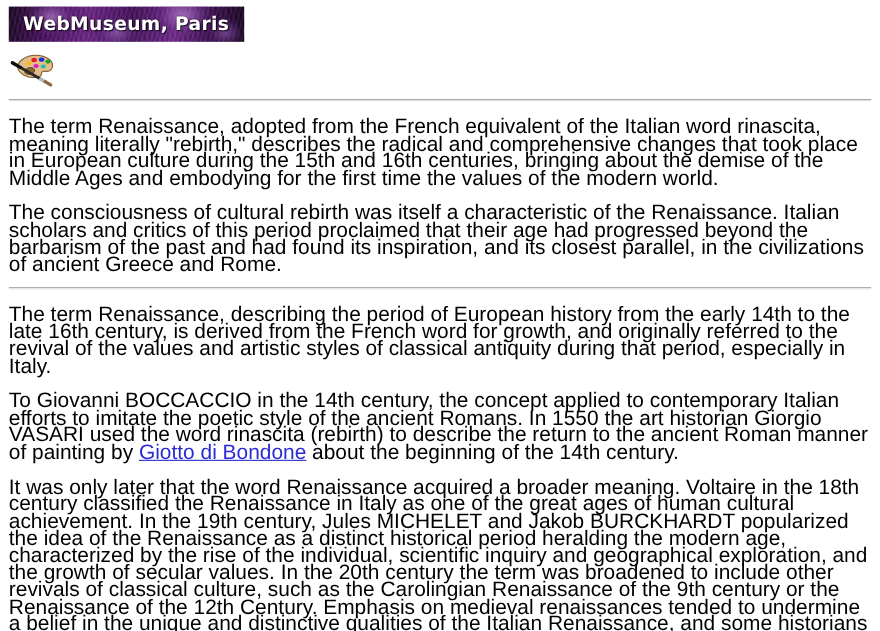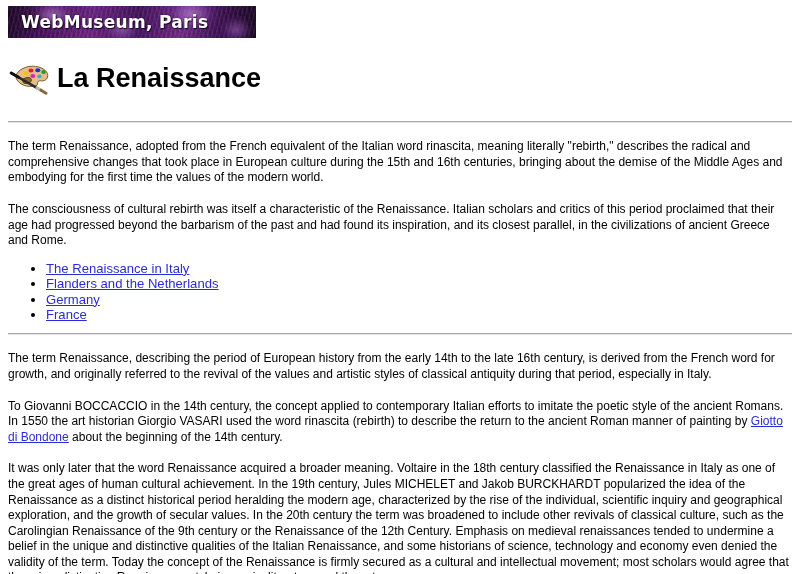--- a/index.html
+++ b/index.html
@@ -17,21 +17,21 @@
   }
   .page {
     padding: 6px 8px 0 8px;
     box-sizing: border-box;
     width: 800px;
   }
 
   
   .banner {
     position: relative;
-    width: 248px;
+    width: 214px;
     height: 32px;
     margin: 0 0 0 0;
     background:
       radial-gradient(ellipse 30px 22px at 18% 30%, rgba(165,110,190,0.85) 0%, rgba(120,55,145,0.25) 55%, rgba(60,20,80,0) 78%),
       radial-gradient(ellipse 26px 20px at 46% 72%, rgba(150,95,180,0.75) 0%, rgba(100,45,130,0.2) 60%, rgba(50,15,70,0) 80%),
       radial-gradient(ellipse 34px 24px at 74% 26%, rgba(175,120,200,0.8) 0%, rgba(115,55,145,0.22) 58%, rgba(55,18,75,0) 80%),
       radial-gradient(ellipse 22px 18px at 92% 74%, rgba(140,85,170,0.7) 0%, rgba(95,40,125,0.2) 60%, rgba(45,12,65,0) 82%),
       repeating-linear-gradient(104deg, rgba(255,255,255,0.055) 0px, rgba(255,255,255,0.055) 1px, rgba(0,0,0,0.07) 2px, rgba(0,0,0,0.07) 4px),
       repeating-linear-gradient(72deg, rgba(200,160,220,0.05) 0px, rgba(200,160,220,0.05) 1px, rgba(0,0,0,0.05) 3px, rgba(0,0,0,0.05) 5px),
       linear-gradient(98deg, #1d0826 0%, #4a1160 16%, #6d2688 34%, #45125c 52%, #722c8e 70%, #3b0f4f 86%, #170620 100%);
@@ -78,21 +78,21 @@
     border: 0;
     border-top: 1px solid #a8a8a8;
     border-bottom: 1px solid #e2e2e2;
     height: 0;
     margin: 11px 0 10px 0;
     width: 100%;
   }
 
   
   p.copy {
-    font-size: 12px;
+    font-size: 19px;
     line-height: 15.6px;
     margin: 16px 0 12px 0;
     color: #000000;
     text-align: left;
   }
   p.copy:last-child { margin-bottom: 0; }
 
   a.link {
     color: #2b2bd4;
     text-decoration: underline;
@@ -133,42 +133,27 @@
       <ellipse cx="24.8" cy="13.0" rx="2.4" ry="1.9" fill="#d820c8"></ellipse>
       <ellipse cx="31.4" cy="13.4" rx="2.3" ry="1.8" fill="#20c0b0"></ellipse>
 
       <path d="M3.2 10.0 L30.0 25.6" stroke="#2a2a2a" stroke-width="2.6" stroke-linecap="round"></path>
       <path d="M3.2 10.0 L10.5 14.2" stroke="#111111" stroke-width="3.0" stroke-linecap="round"></path>
 
       <path d="M29.0 25.0 L33.2 27.4" stroke="#b8b8b8" stroke-width="3.2" stroke-linecap="round"></path>
 
       <path d="M33.0 27.2 L38.0 30.2" stroke="#8a6a3a" stroke-width="3.0" stroke-linecap="round"></path>
     </svg>
-    <h1 class="page-title">La Renaissance</h1>
   </div>
 
   <hr class="rule">
 
   <p class="copy">The term Renaissance, adopted from the French equivalent of the Italian word rinascita, meaning literally "rebirth," describes the radical and comprehensive changes that took place in European culture during the 15th and 16th centuries, bringing about the demise of the Middle Ages and embodying for the first time the values of the modern world.</p>
   <p class="copy">The consciousness of cultural rebirth was itself a characteristic of the Renaissance. Italian scholars and critics of this period proclaimed that their age had progressed beyond the barbarism of the past and had found its inspiration, and its closest parallel, in the civilizations of ancient Greece and Rome.</p>
 
-  <ul class="links">
-    <li>
-      <a class="link" href="#">The Renaissance in Italy</a>
-    </li>
-    <li>
-      <a class="link" href="#">Flanders and the Netherlands</a>
-    </li>
-    <li>
-      <a class="link" href="#">Germany</a>
-    </li>
-    <li>
-      <a class="link" href="#">France</a>
-    </li>
-  </ul>
 
   <hr class="rule">
 
   <p class="copy">The term Renaissance, describing the period of European history from the early 14th to the late 16th century, is derived from the French word for growth, and originally referred to the revival of the values and artistic styles of classical antiquity during that period, especially in Italy.</p>
 
   <p class="copy"><span>To Giovanni BOCCACCIO in the 14th century, the concept applied to contemporary Italian efforts to imitate the poetic style of the ancient Romans. In 1550 the art historian Giorgio VASARI used the word rinascita (rebirth) to describe the return to the ancient Roman manner of painting by </span><a class="link" href="#">Giotto di Bondone</a><span> about the beginning of the 14th century.</span></p>
 
   <p class="copy">It was only later that the word Renaissance acquired a broader meaning. Voltaire in the 18th century classified the Renaissance in Italy as one of the great ages of human cultural achievement. In the 19th century, Jules MICHELET and Jakob BURCKHARDT popularized the idea of the Renaissance as a distinct historical period heralding the modern age, characterized by the rise of the individual, scientific inquiry and geographical exploration, and the growth of secular values. In the 20th century the term was broadened to include other revivals of classical culture, such as the Carolingian Renaissance of the 9th century or the Renaissance of the 12th Century. Emphasis on medieval renaissances tended to undermine a belief in the unique and distinctive qualities of the Italian Renaissance, and some historians of science, technology and economy even denied the validity of the term. Today the concept of the Renaissance is firmly secured as a cultural and intellectual movement; most scholars would agree that there is a distinctive Renaissance style in music, literature and the arts.</p>
 
 </div>

